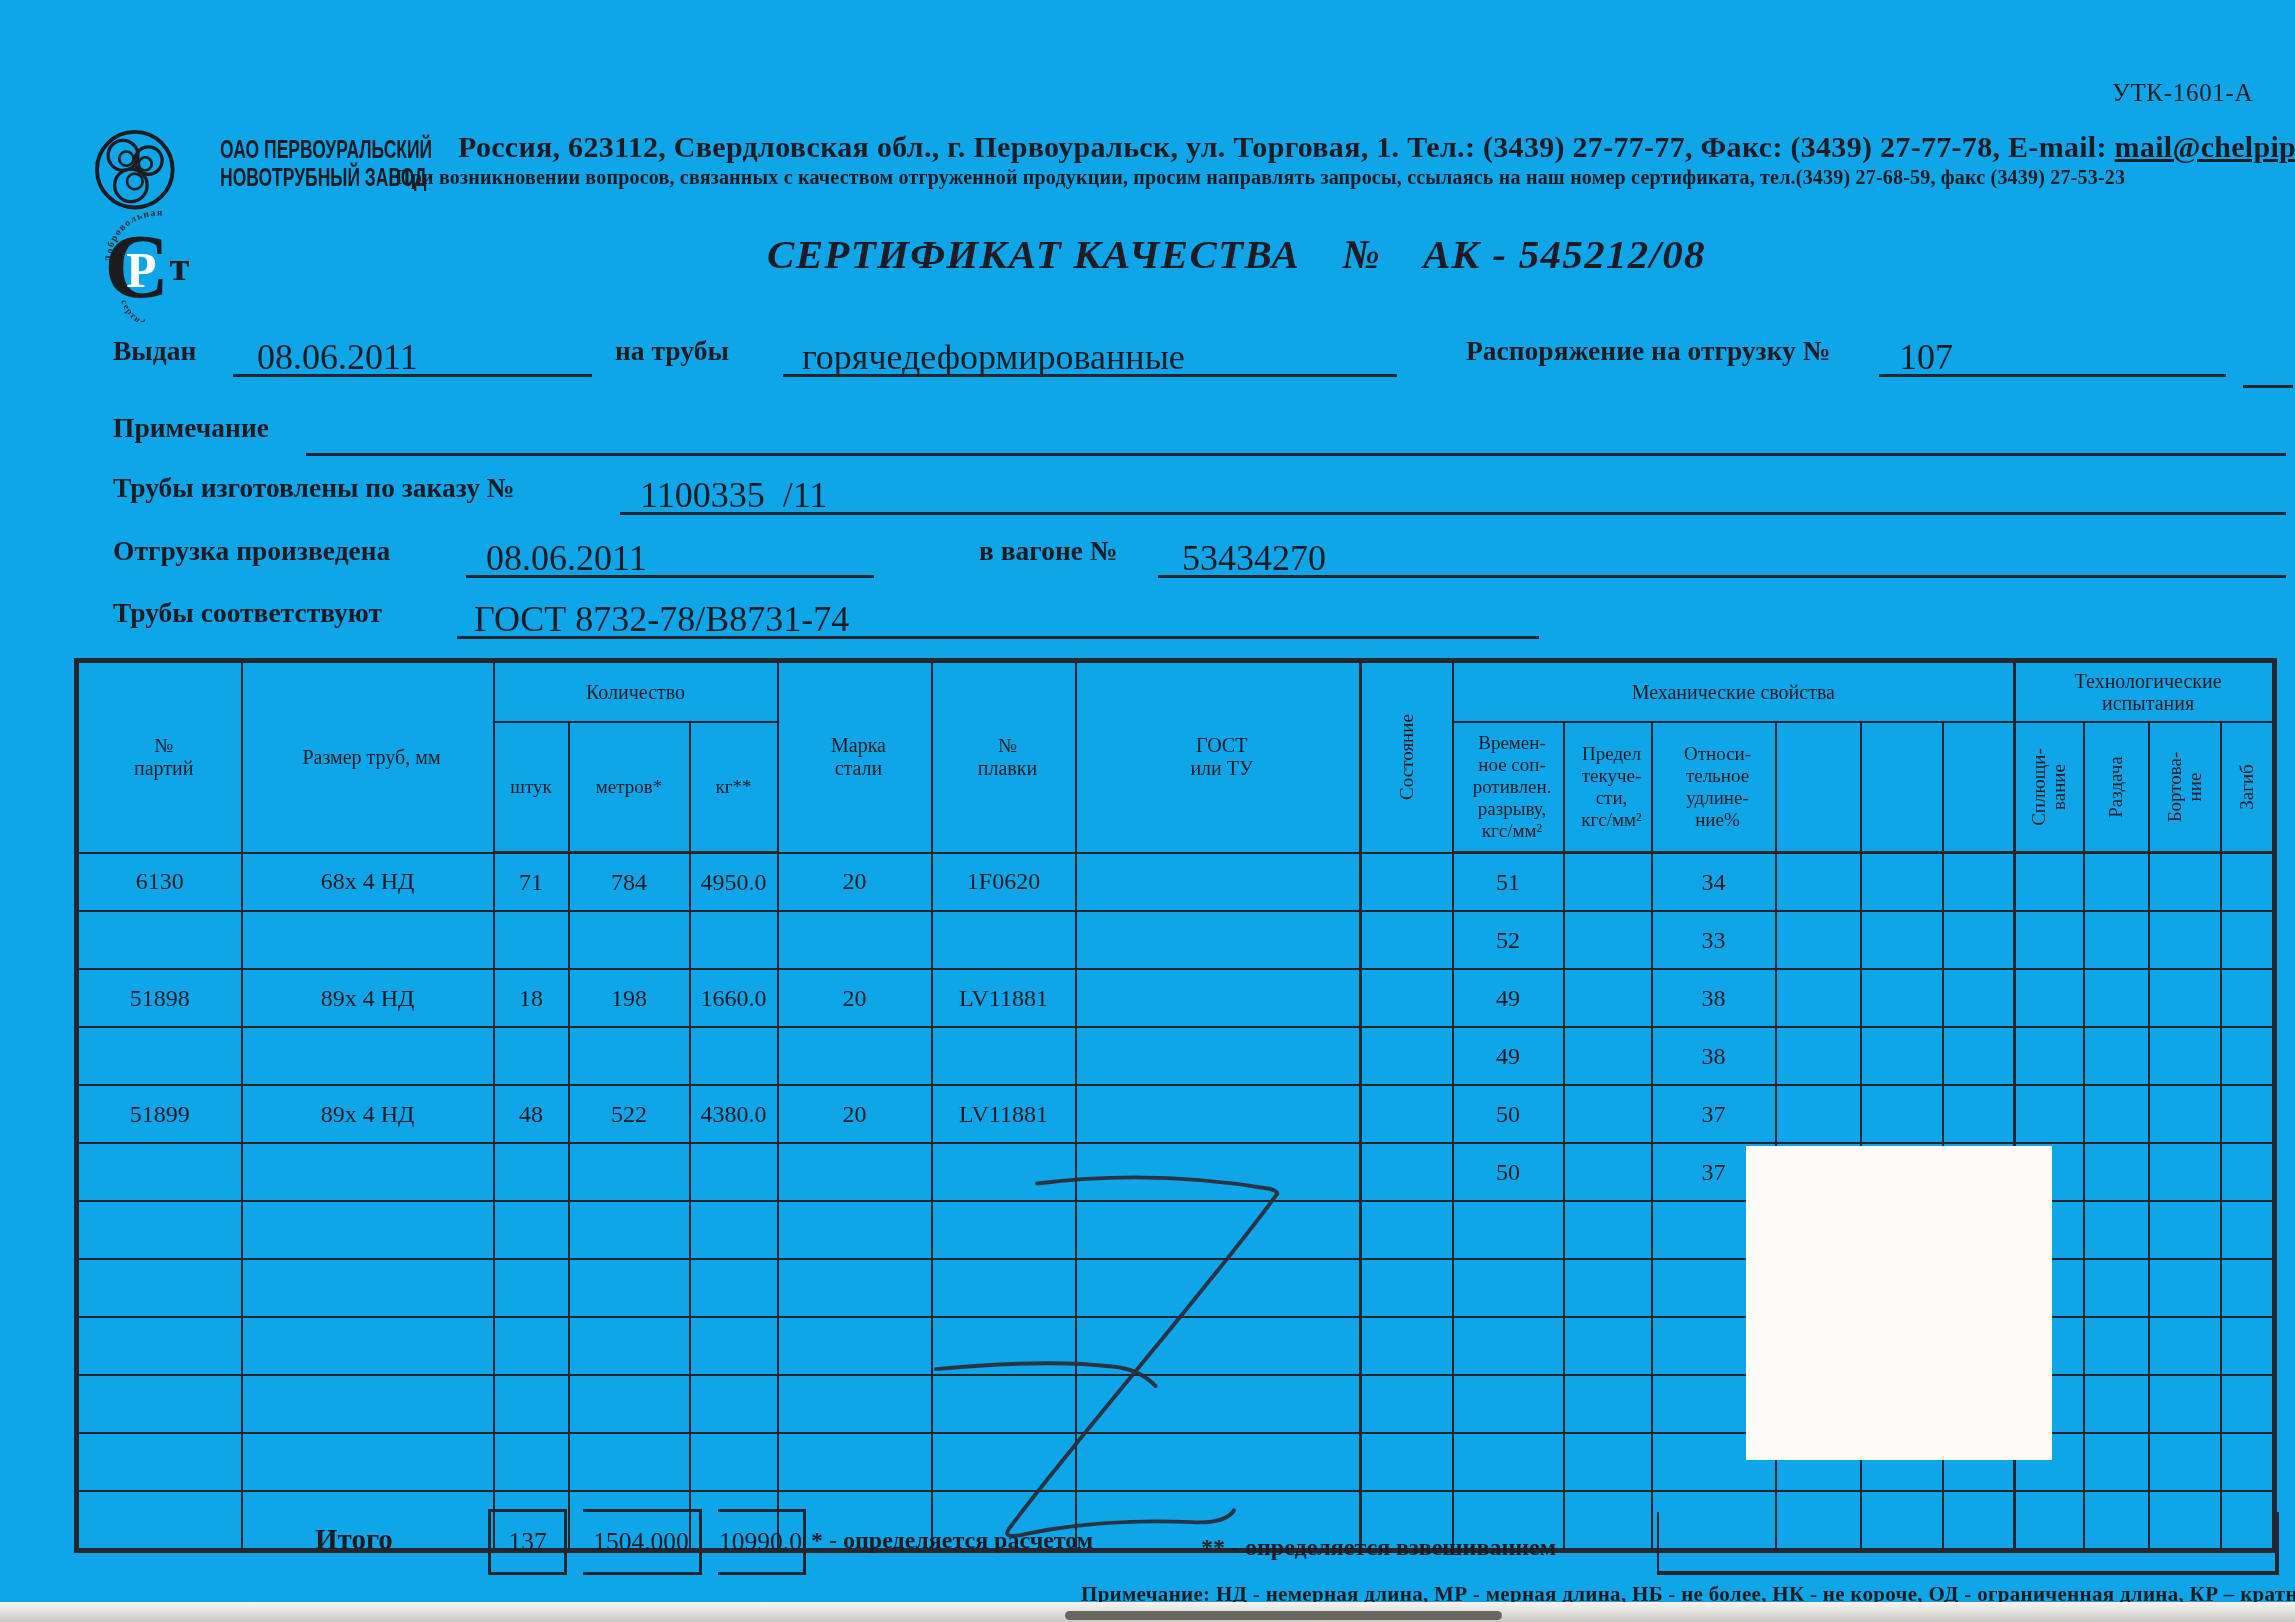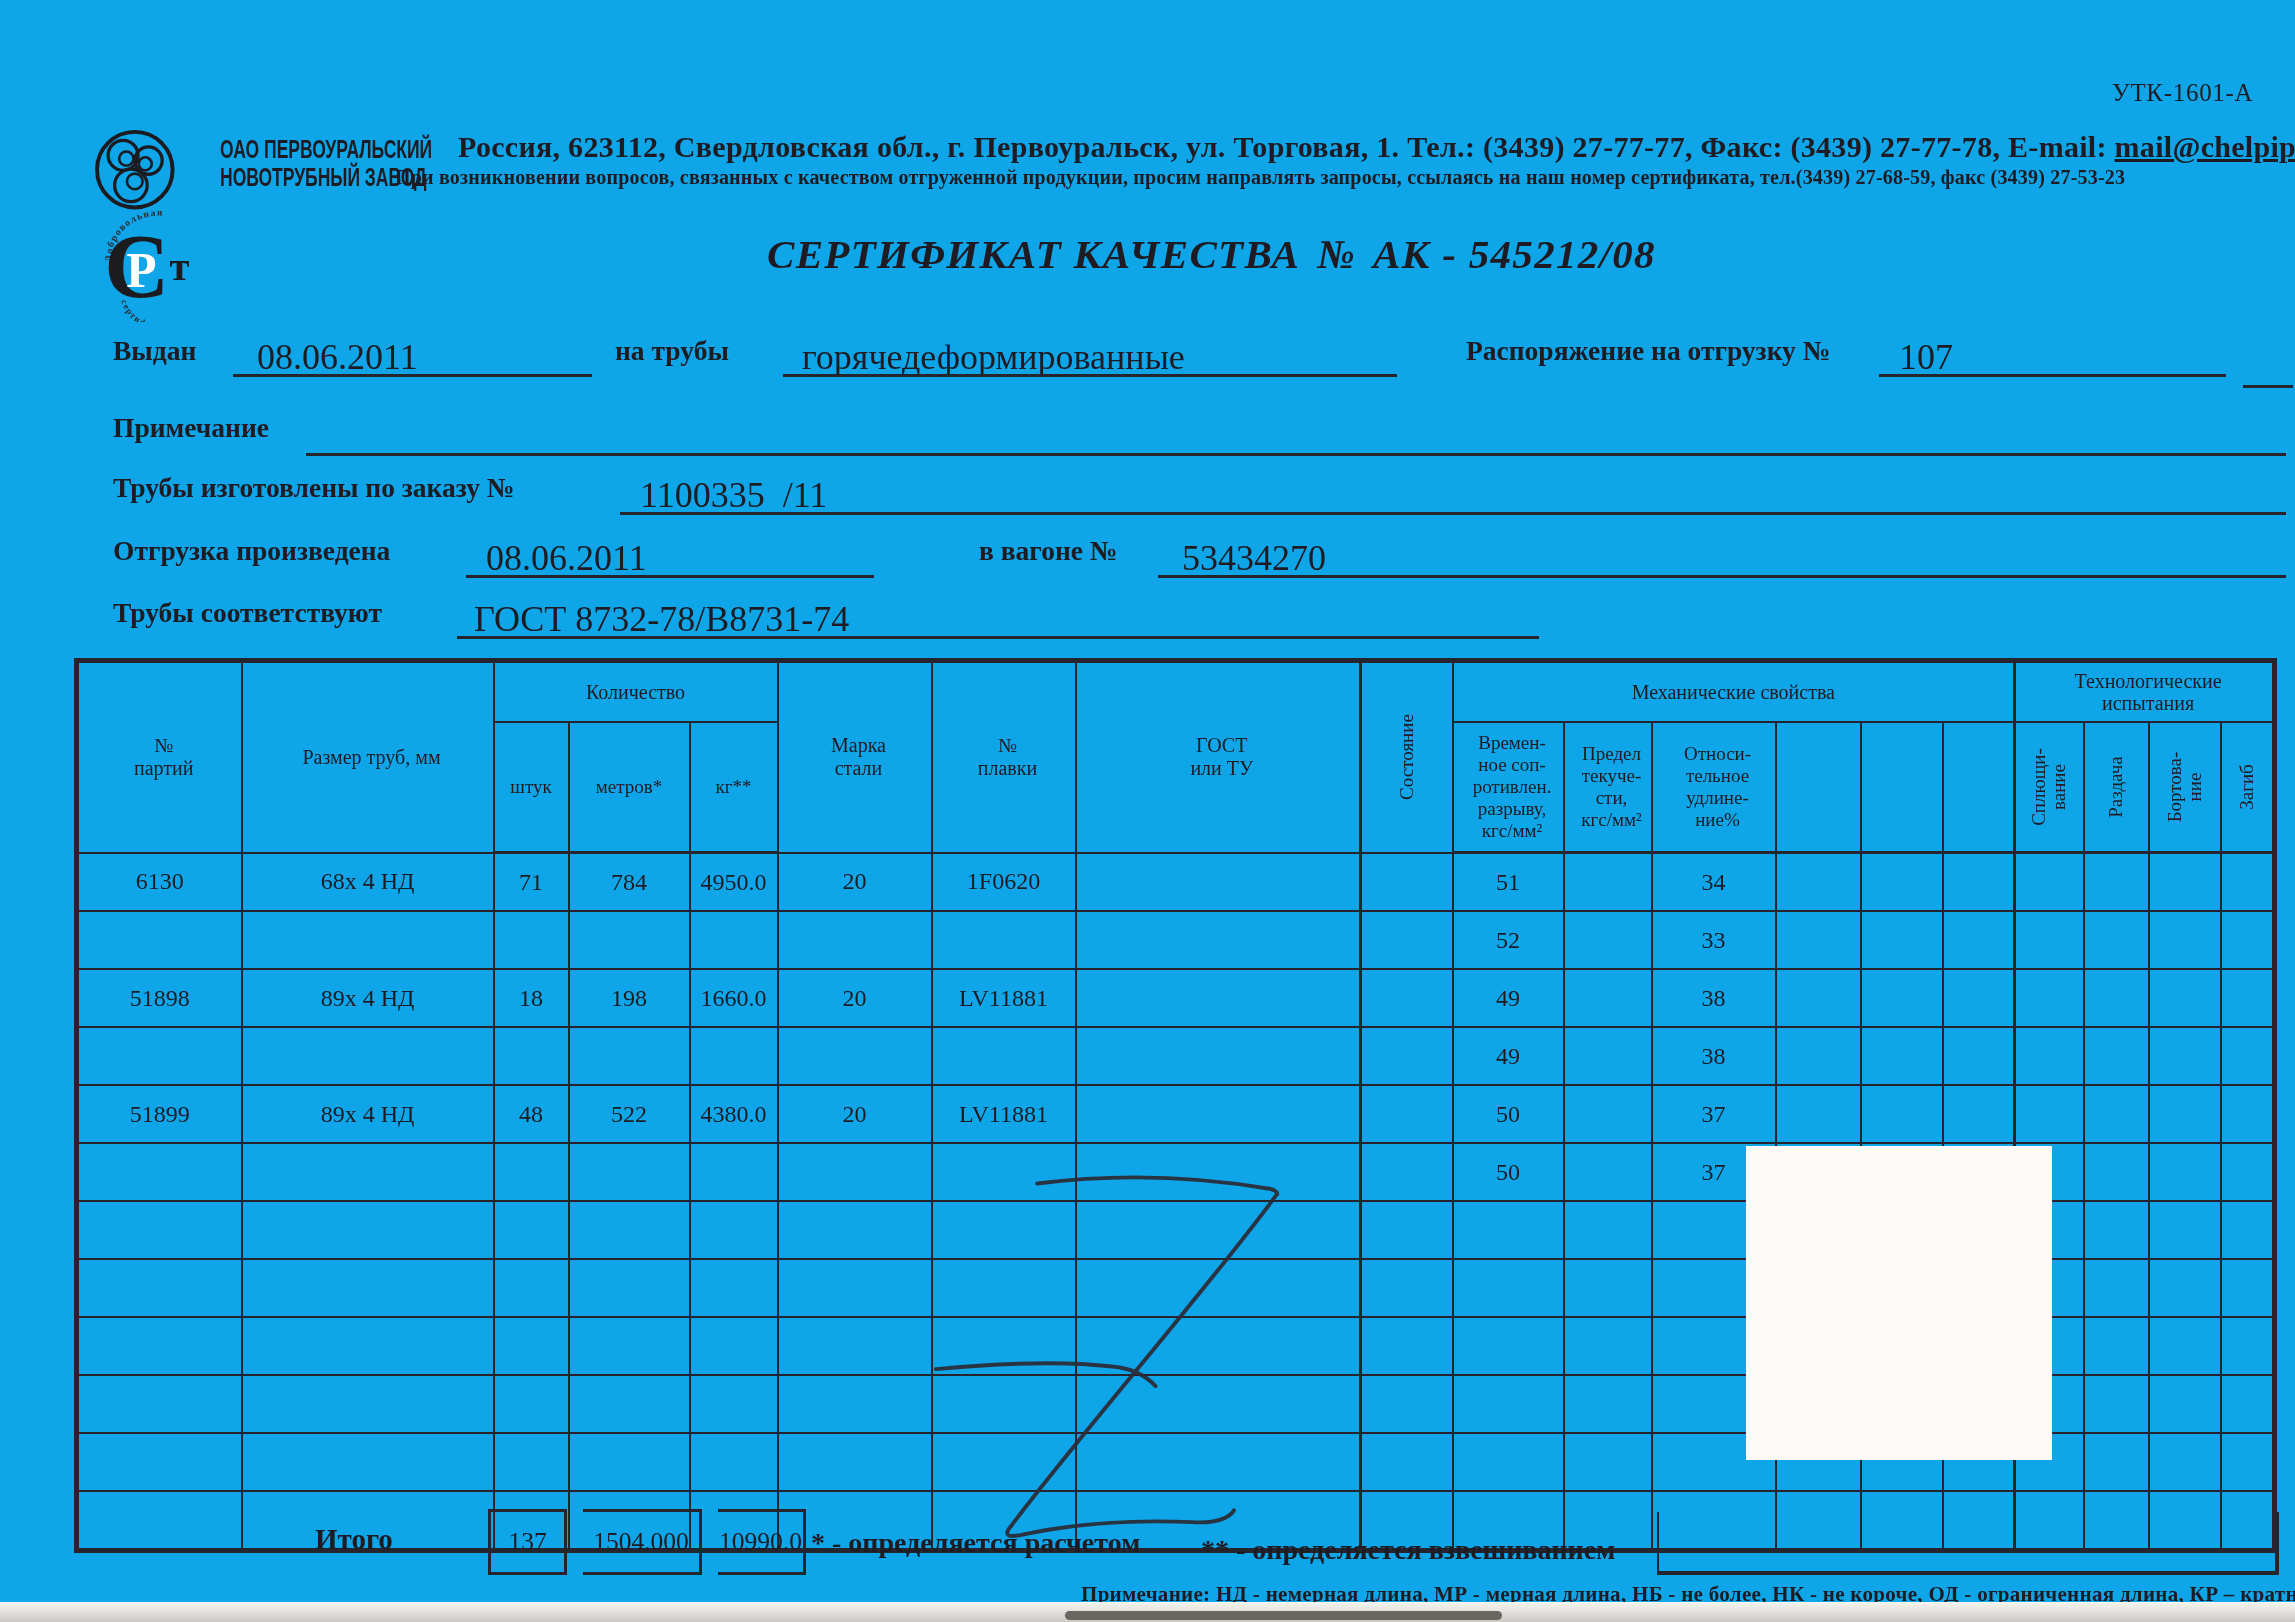--- a/index.html
+++ b/index.html
@@ -8,21 +8,21 @@
   .abs{position:absolute;}
   .pre{white-space:pre-line;padding-left:8px;}
   .uline{position:absolute;height:2.6px;background:#26242c;}
   
   .company{font-family:"Liberation Sans", sans-serif;font-weight:bold;font-size:25px;line-height:1.12;
            transform:scaleX(.70);transform-origin:left top;letter-spacing:0;white-space:nowrap;}
   .addr1{font-size:30px;font-weight:bold;letter-spacing:0.3px;white-space:nowrap;}
   .addr2{font-size:20px;font-weight:bold;letter-spacing:0.2px;white-space:nowrap;text-align:center;}
   .email{text-decoration:underline;}
   .formcode{font-size:25px;letter-spacing:0.7px;}
-  .title{display:flex;gap:17px;align-items:baseline;font-size:41px;font-weight:bold;font-style:italic;
+  .title{display:flex;gap:42px;align-items:baseline;font-size:41px;font-weight:bold;font-style:italic;
          letter-spacing:1.3px;white-space:nowrap;}
   .lbl{font-size:27.5px;font-weight:bold;white-space:nowrap;}
   .val{font-size:36px;white-space:pre;}
   
   table.cert{border-collapse:collapse;table-layout:fixed;width:2199px;}
   table.cert th,table.cert td{border:2px solid #26242c;padding:0;text-align:center;vertical-align:middle;
       font-weight:normal;overflow:hidden;}
   table.cert{border:5.2px solid #26242c;}
   tr.h1 th{height:58px;font-size:20px;}
   tr.h2 th{height:128px;font-size:19px;border-bottom:3.9px solid #26242c;}
@@ -31,21 +31,21 @@
   tbody td{height:56px;font-size:24px;}
   tbody td:nth-child(9), table.cert .sep-l{border-left-width:3.3px;}
   tbody td:nth-child(16){border-left-width:3.3px;}
   th.vert{position:relative;}
   .rot{position:absolute;left:50%;top:50%;transform:translate(-50%,-50%) rotate(-90deg);
        white-space:pre-line;line-height:1.05;font-size:19px;}
   
   .tot-box{position:absolute;display:flex;}
   .tot-cell{border:3.3px solid #26242c;height:60px;display:flex;align-items:center;justify-content:center;
             font-size:25.5px;}
-  .note{font-size:28px;font-weight:600;white-space:nowrap;}
+  .note{font-size:24px;font-weight:600;white-space:nowrap;}
   .prim{font-size:21px;font-weight:600;letter-spacing:0.3px;white-space:nowrap;}
   .whiteout{background:#fcfbf8;}
   .sigbox{border-left:2.6px solid #26242c;border-right:4.6px solid #26242c;border-bottom:4.6px solid #26242c;}
   .scanband{background:linear-gradient(#f7f6f3,#c9c7c2);}
   .smudge{background:#56524c;border-radius:5.2px;opacity:.85;}
 </style>
 </head>
 <body>
 
 <div id="page">

